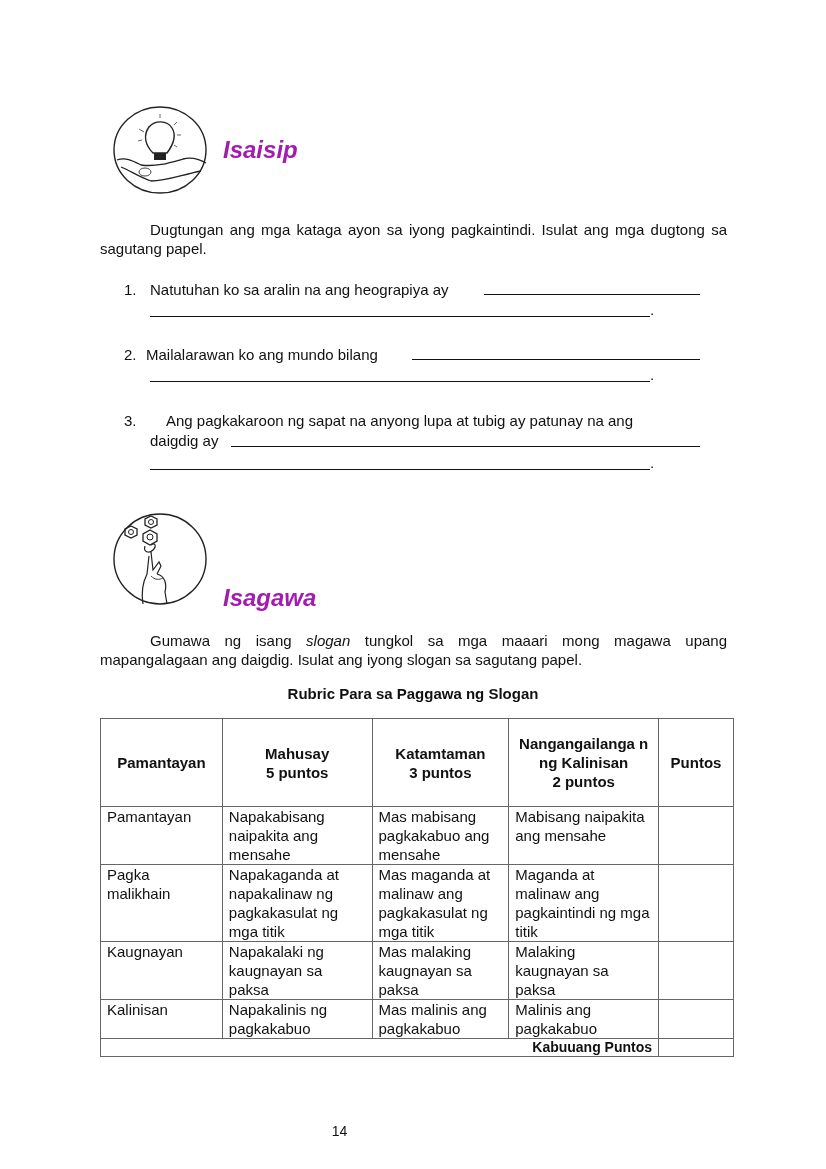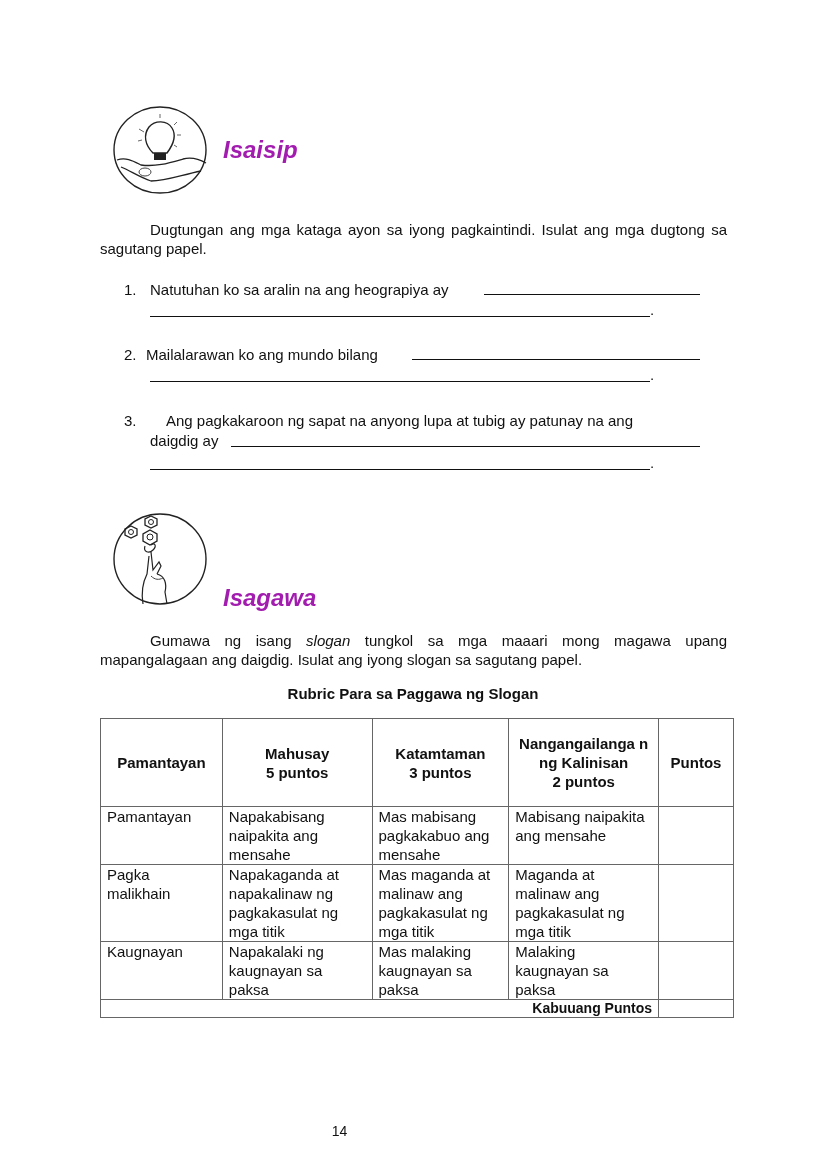--- a/index.html
+++ b/index.html
@@ -109,28 +109,35 @@
     <td>Pamantayan</td>
     <td>Napakabisang naipakita ang mensahe</td>
     <td>Mas mabisang pagkakabuo ang mensahe</td>
     <td>Mabisang naipakita ang mensahe</td>
     <td></td>
   </tr>
   <tr>
     <td>Pagka malikhain</td>
     <td>Napakaganda at napakalinaw ng pagkakasulat ng mga titik</td>
     <td>Mas maganda at malinaw ang pagkakasulat ng mga titik</td>
-    <td>Maganda at malinaw ang pagkakasulat ng mga titik</td>
+    <td>Maganda at malinaw ang pagkaintindi ng mga titik</td>
     <td></td>
   </tr>
   <tr>
     <td>Kaugnayan</td>
     <td>Napakalaki ng kaugnayan sa paksa</td>
     <td>Mas malaking kaugnayan sa paksa</td>
     <td>Malaking kaugnayan sa paksa</td>
+    <td></td>
+  </tr>
+  <tr>
+    <td>Kalinisan</td>
+    <td>Napakalinis ng pagkakabuo</td>
+    <td>Mas malinis ang pagkakabuo</td>
+    <td>Malinis ang pagkakabuo</td>
     <td></td>
   </tr>
   <tr>
     <td colspan="4" class="total-label">Kabuuang Puntos</td>
     <td></td>
   </tr>
 </tbody>
   </table>
 
 <div class="abs page-number" style="left:0; top:1123px;">14</div>

